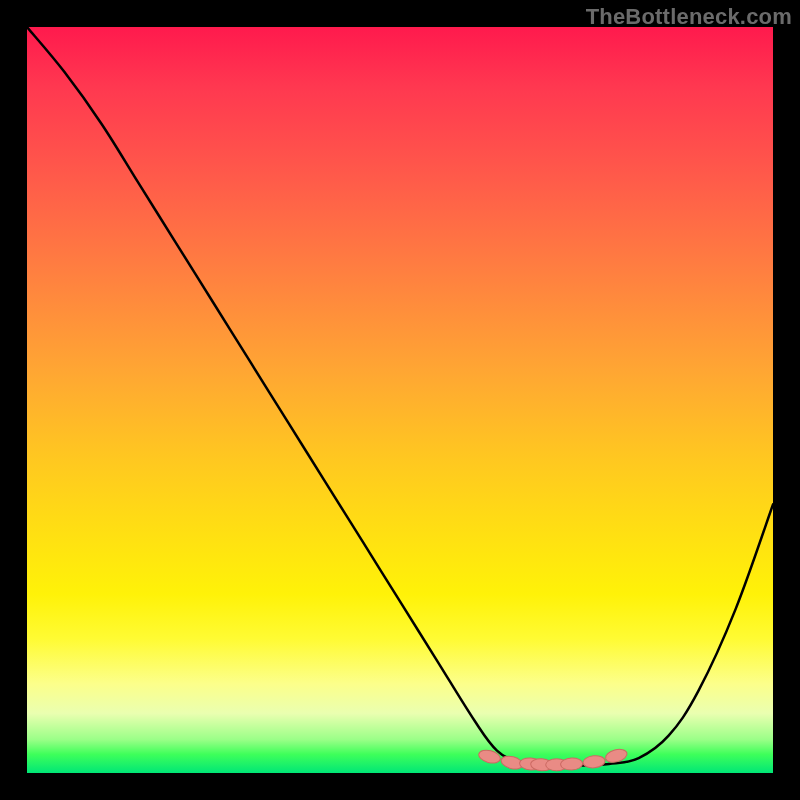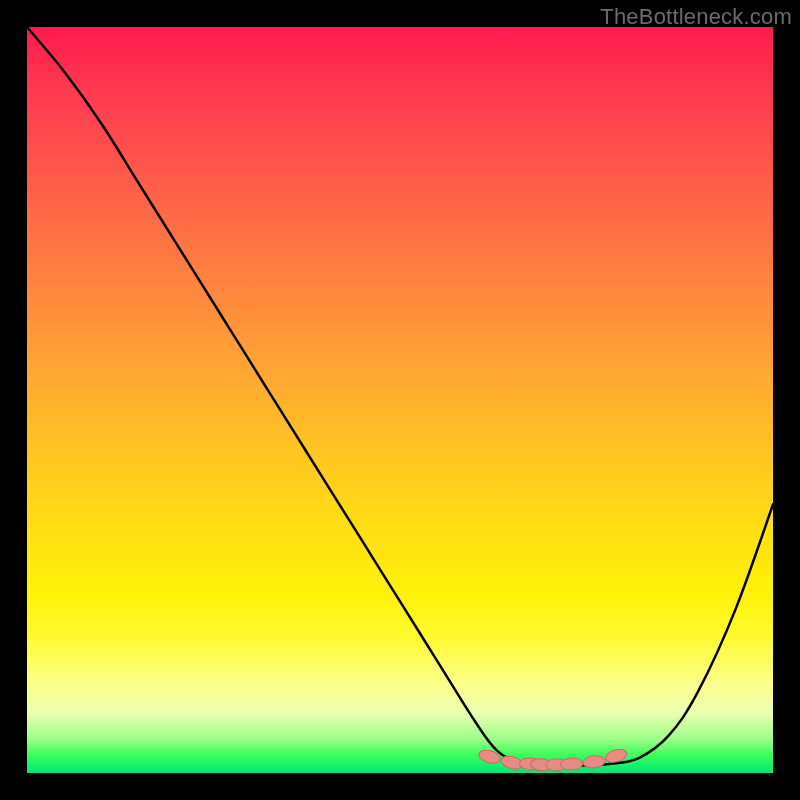--- a/index.html
+++ b/index.html
@@ -33,21 +33,21 @@
       #3eff5a 97.5%,
       #00e676 100%
     );
   }
   .watermark {
     position: absolute;
     top: 4px;
     right: 8px;
     color: #6b6b6b;
     font-size: 22px;
-    font-weight: 400;
+    font-weight: 700;
     letter-spacing: 0.2px;
     user-select: none;
   }
   svg.curve {
     position: absolute;
     left: 0;
     top: 0;
     width: 746px;
     height: 746px;
   }

